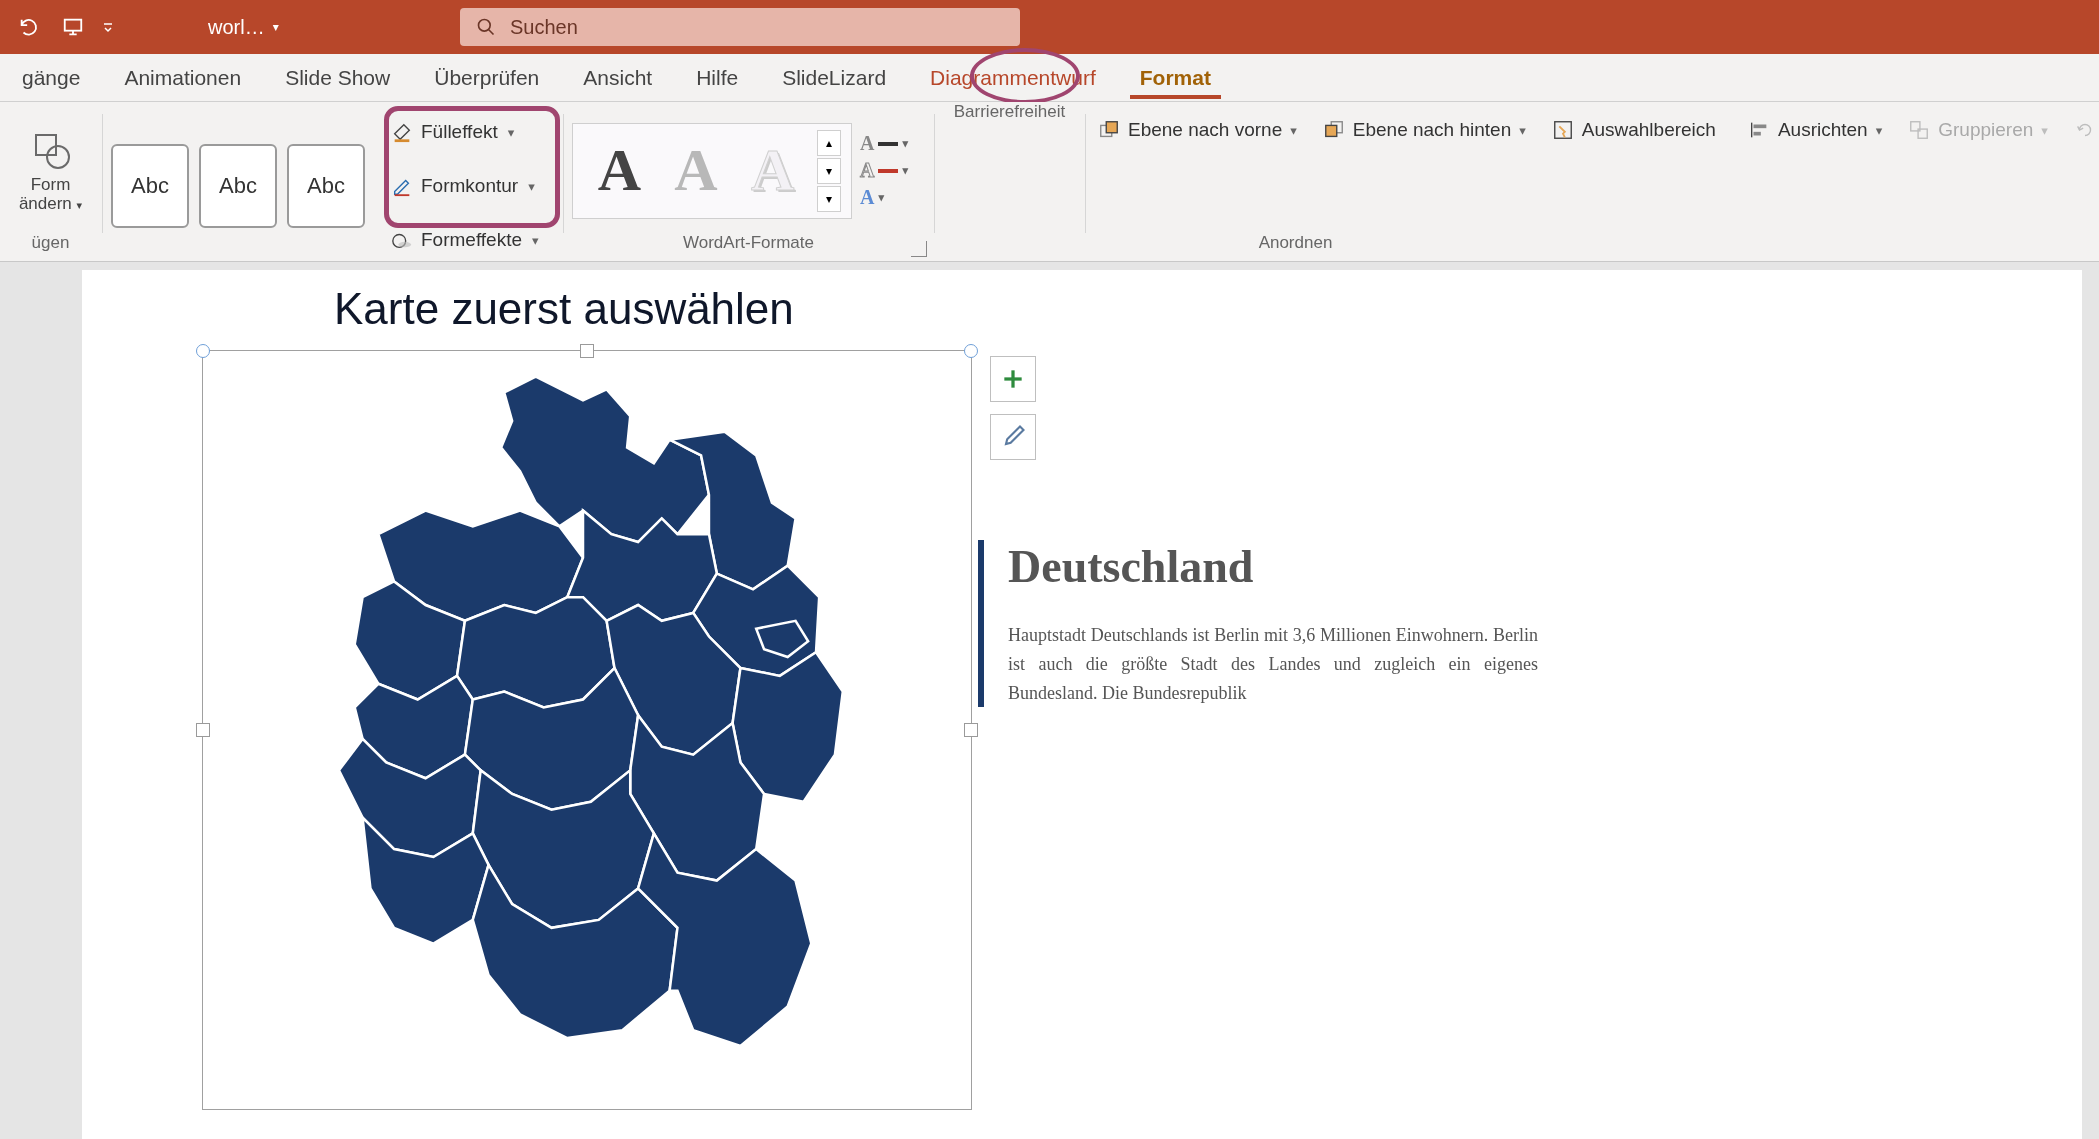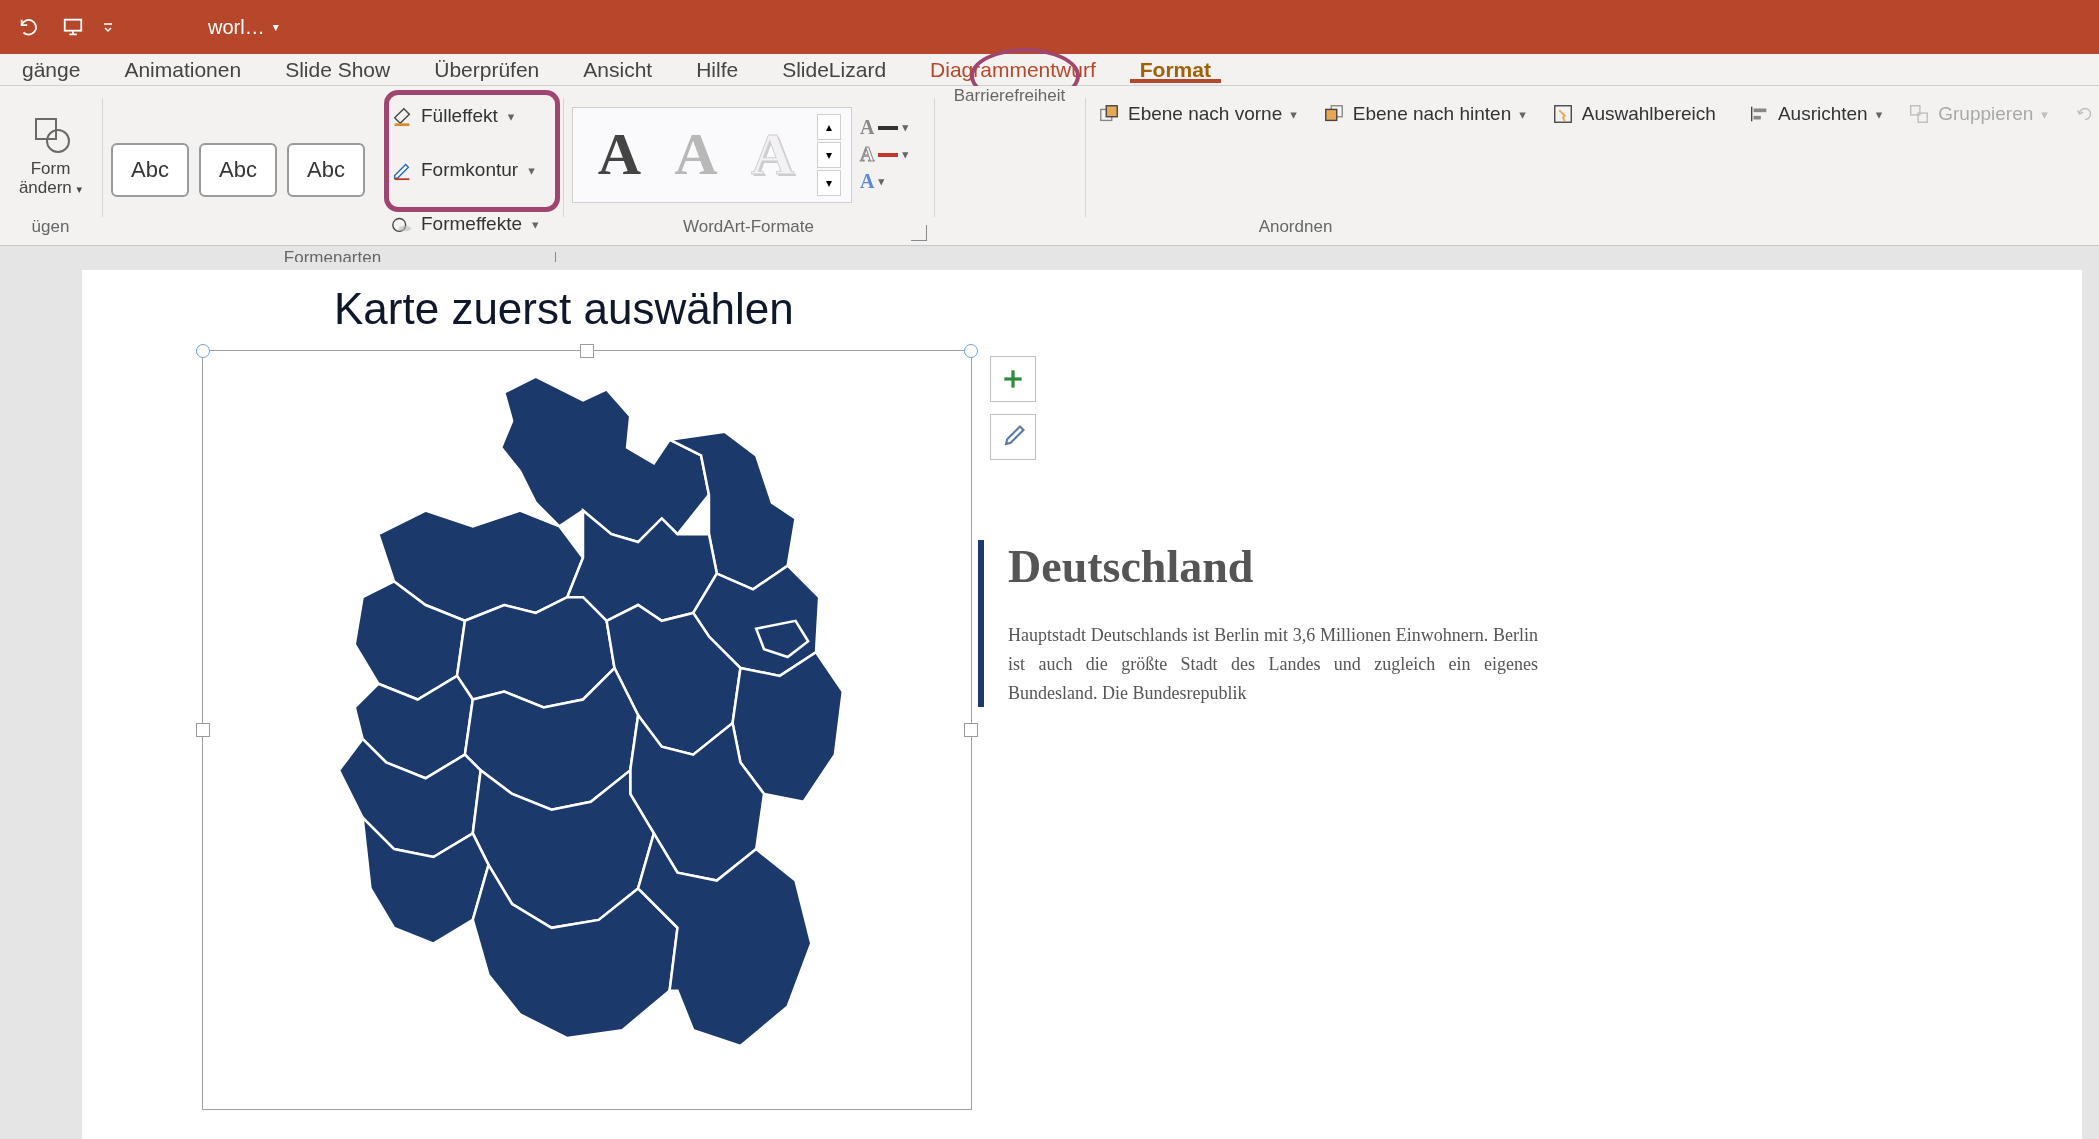--- a/index.html
+++ b/index.html
@@ -43,21 +43,21 @@
   display: flex; align-items: center;
   padding: 0 16px; gap: 14px;
   color: #6a3527;
   font-size: 20px;
 }
 .searchbox svg { stroke: #6a3527; }
 
 
 .tabs {
   background: #f3f2f1;
-  height: 32px;
+  height: 48px;
   border-bottom: 1px solid #d0d0d0;
   display: flex; align-items: center;
   padding-left: 0;
   position: relative;
 }
 .tab {
   padding: 0 22px;
   font-size: 21px;
   color: #444;
   height: 100%;
@@ -115,21 +115,21 @@
   font-size: 17px; color: #444; gap: 4px;
 }
 .big-btn .iconbox {
   width: 44px; height: 44px;
   display: flex; align-items: center; justify-content: center;
 }
 
 
 .style-gallery { display: flex; gap: 10px; }
 .style-thumb {
-  width: 78px; height: 54px;
+  width: 78px; height: 84px;
   border: 2px solid #9a9a9a;
   border-radius: 6px;
   display: flex; align-items: center; justify-content: center;
   font-size: 22px; color: #333;
   background: #fff;
 }
 
 
 .shape-opts {
   display: flex; flex-direction: column; gap: 22px;
@@ -303,20 +303,27 @@
     </div>
     <div class="tb-btn" style="width:20px">
       <svg width="12" height="12" viewBox="0 0 12 12">
           <path d="M2 3 L10 3 M3 7 L6 10 L9 7" stroke-width="1.5"></path>
         </svg>
     </div>
   </div>
   <div class="doc-title">
     <span>worl…</span>
     <span class="dd">▾</span>
+  </div>
+  <div class="searchbox">
+    <svg width="20" height="20" viewBox="0 0 24 24" fill="none">
+        <circle cx="10" cy="10" r="7" stroke-width="2"></circle>
+        <path d="M15 15 L21 21" stroke-width="2"></path>
+      </svg>
+    <span>Suchen</span>
   </div>
 </div>
 
 <div class="tabs">
   <div class="tab">gänge</div>
   <div class="tab">Animationen</div>
   <div class="tab">Slide Show</div>
   <div class="tab">Überprüfen</div>
   <div class="tab">Ansicht</div>
   <div class="tab">Hilfe</div>

